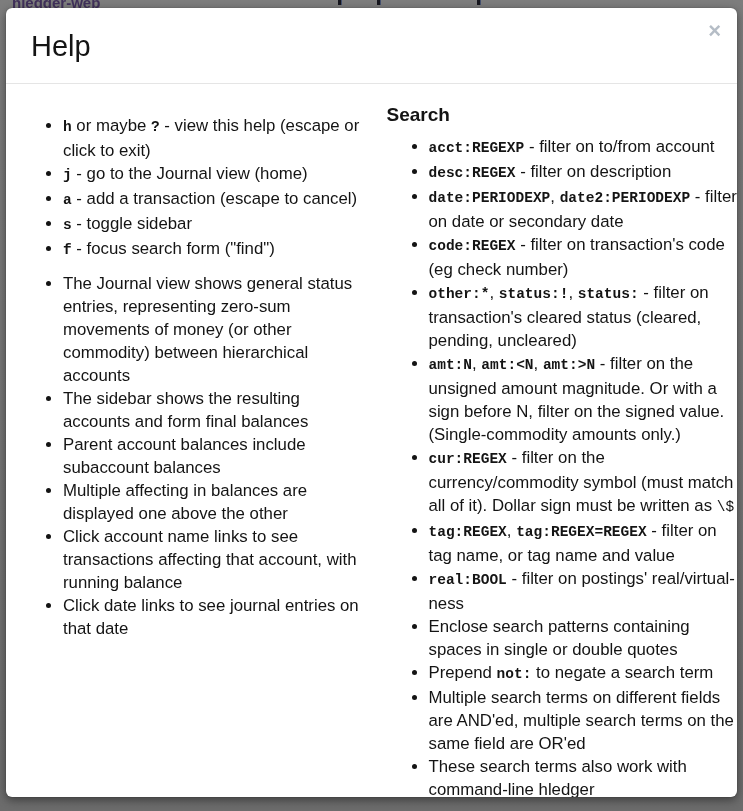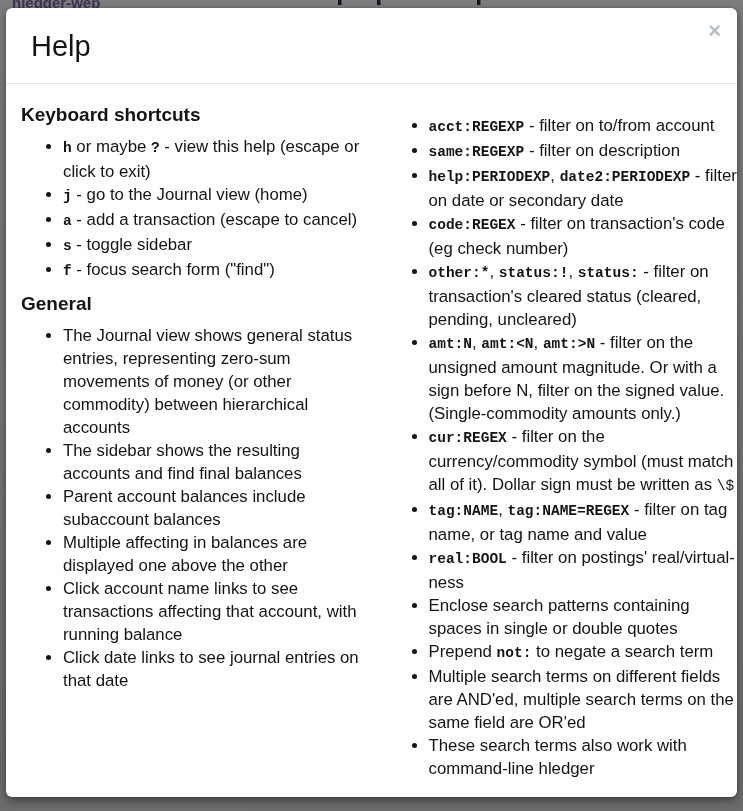--- a/index.html
+++ b/index.html
@@ -129,48 +129,47 @@
   </div>
 </div>
 
 <div class="modal">
   <div class="modal-header">
     <span class="close-btn">×</span>
     <h2 class="modal-title">Help</h2>
   </div>
   <div class="modal-body">
     <div class="col">
-        <h4 class="section-heading">Keyboard shortcuts</h4>
         <ul class="help-list">
           <li><code class="code">h</code> or maybe <code class="code">?</code> - view this help (escape or click to exit)</li>
           <li><code class="code">j</code> - go to the Journal view (home)</li>
           <li><code class="code">a</code> - add a transaction (escape to cancel)</li>
           <li><code class="code">s</code> - toggle sidebar</li>
           <li><code class="code">f</code> - focus search form ("find")</li>
         </ul>
-        <h4 class="section-heading">General</h4>
         <ul class="help-list">
           <li>The Journal view shows general status entries, representing zero-sum movements of money (or other commodity) between hierarchical accounts</li>
-          <li>The sidebar shows the resulting accounts and find final balances</li>
+          <li>The sidebar shows the resulting accounts and form final balances</li>
           <li>Parent account balances include subaccount balances</li>
           <li>Multiple affecting in balances are displayed one above the other</li>
           <li>Click account name links to see transactions affecting that account, with running balance</li>
           <li>Click date links to see journal entries on that date</li>
         </ul>
       </div>
     <div class="col">
+        <h4 class="section-heading">Search</h4>
         <ul class="help-list">
           <li><code class="code">acct:REGEXP</code> - filter on to/from account</li>
-          <li><code class="code">same:REGEXP</code> - filter on description</li>
-          <li><code class="code">help:PERIODEXP</code>, <code class="code">date2:PERIODEXP</code> - filter on date or secondary date</li>
+          <li><code class="code">desc:REGEX</code> - filter on description</li>
+          <li><code class="code">date:PERIODEXP</code>, <code class="code">date2:PERIODEXP</code> - filter on date or secondary date</li>
           <li><code class="code">code:REGEX</code> - filter on transaction's code (eg check number)</li>
           <li><code class="code">other:*</code>, <code class="code">status:!</code>, <code class="code">status:</code> - filter on transaction's cleared status (cleared, pending, uncleared)</li>
           <li><code class="code">amt:N</code>, <code class="code">amt:&lt;N</code>, <code class="code">amt:&gt;N</code> - filter on the unsigned amount magnitude. Or with a sign before N, filter on the signed value. (Single-commodity amounts only.)</li>
           <li><code class="code">cur:REGEX</code> - filter on the currency/commodity symbol (must match all of it). Dollar sign must be written as <code class="mono">\$</code></li>
-          <li><code class="code">tag:NAME</code>, <code class="code">tag:NAME=REGEX</code> - filter on tag name, or tag name and value</li>
+          <li><code class="code">tag:REGEX</code>, <code class="code">tag:REGEX=REGEX</code> - filter on tag name, or tag name and value</li>
           <li><code class="code">real:BOOL</code> - filter on postings' real/virtual-ness</li>
           <li>Enclose search patterns containing spaces in single or double quotes</li>
           <li>Prepend <code class="code">not:</code> to negate a search term</li>
           <li>Multiple search terms on different fields are AND'ed, multiple search terms on the same field are OR'ed</li>
           <li>These search terms also work with command-line hledger</li>
         </ul>
       </div>
   </div>
 </div>
 

